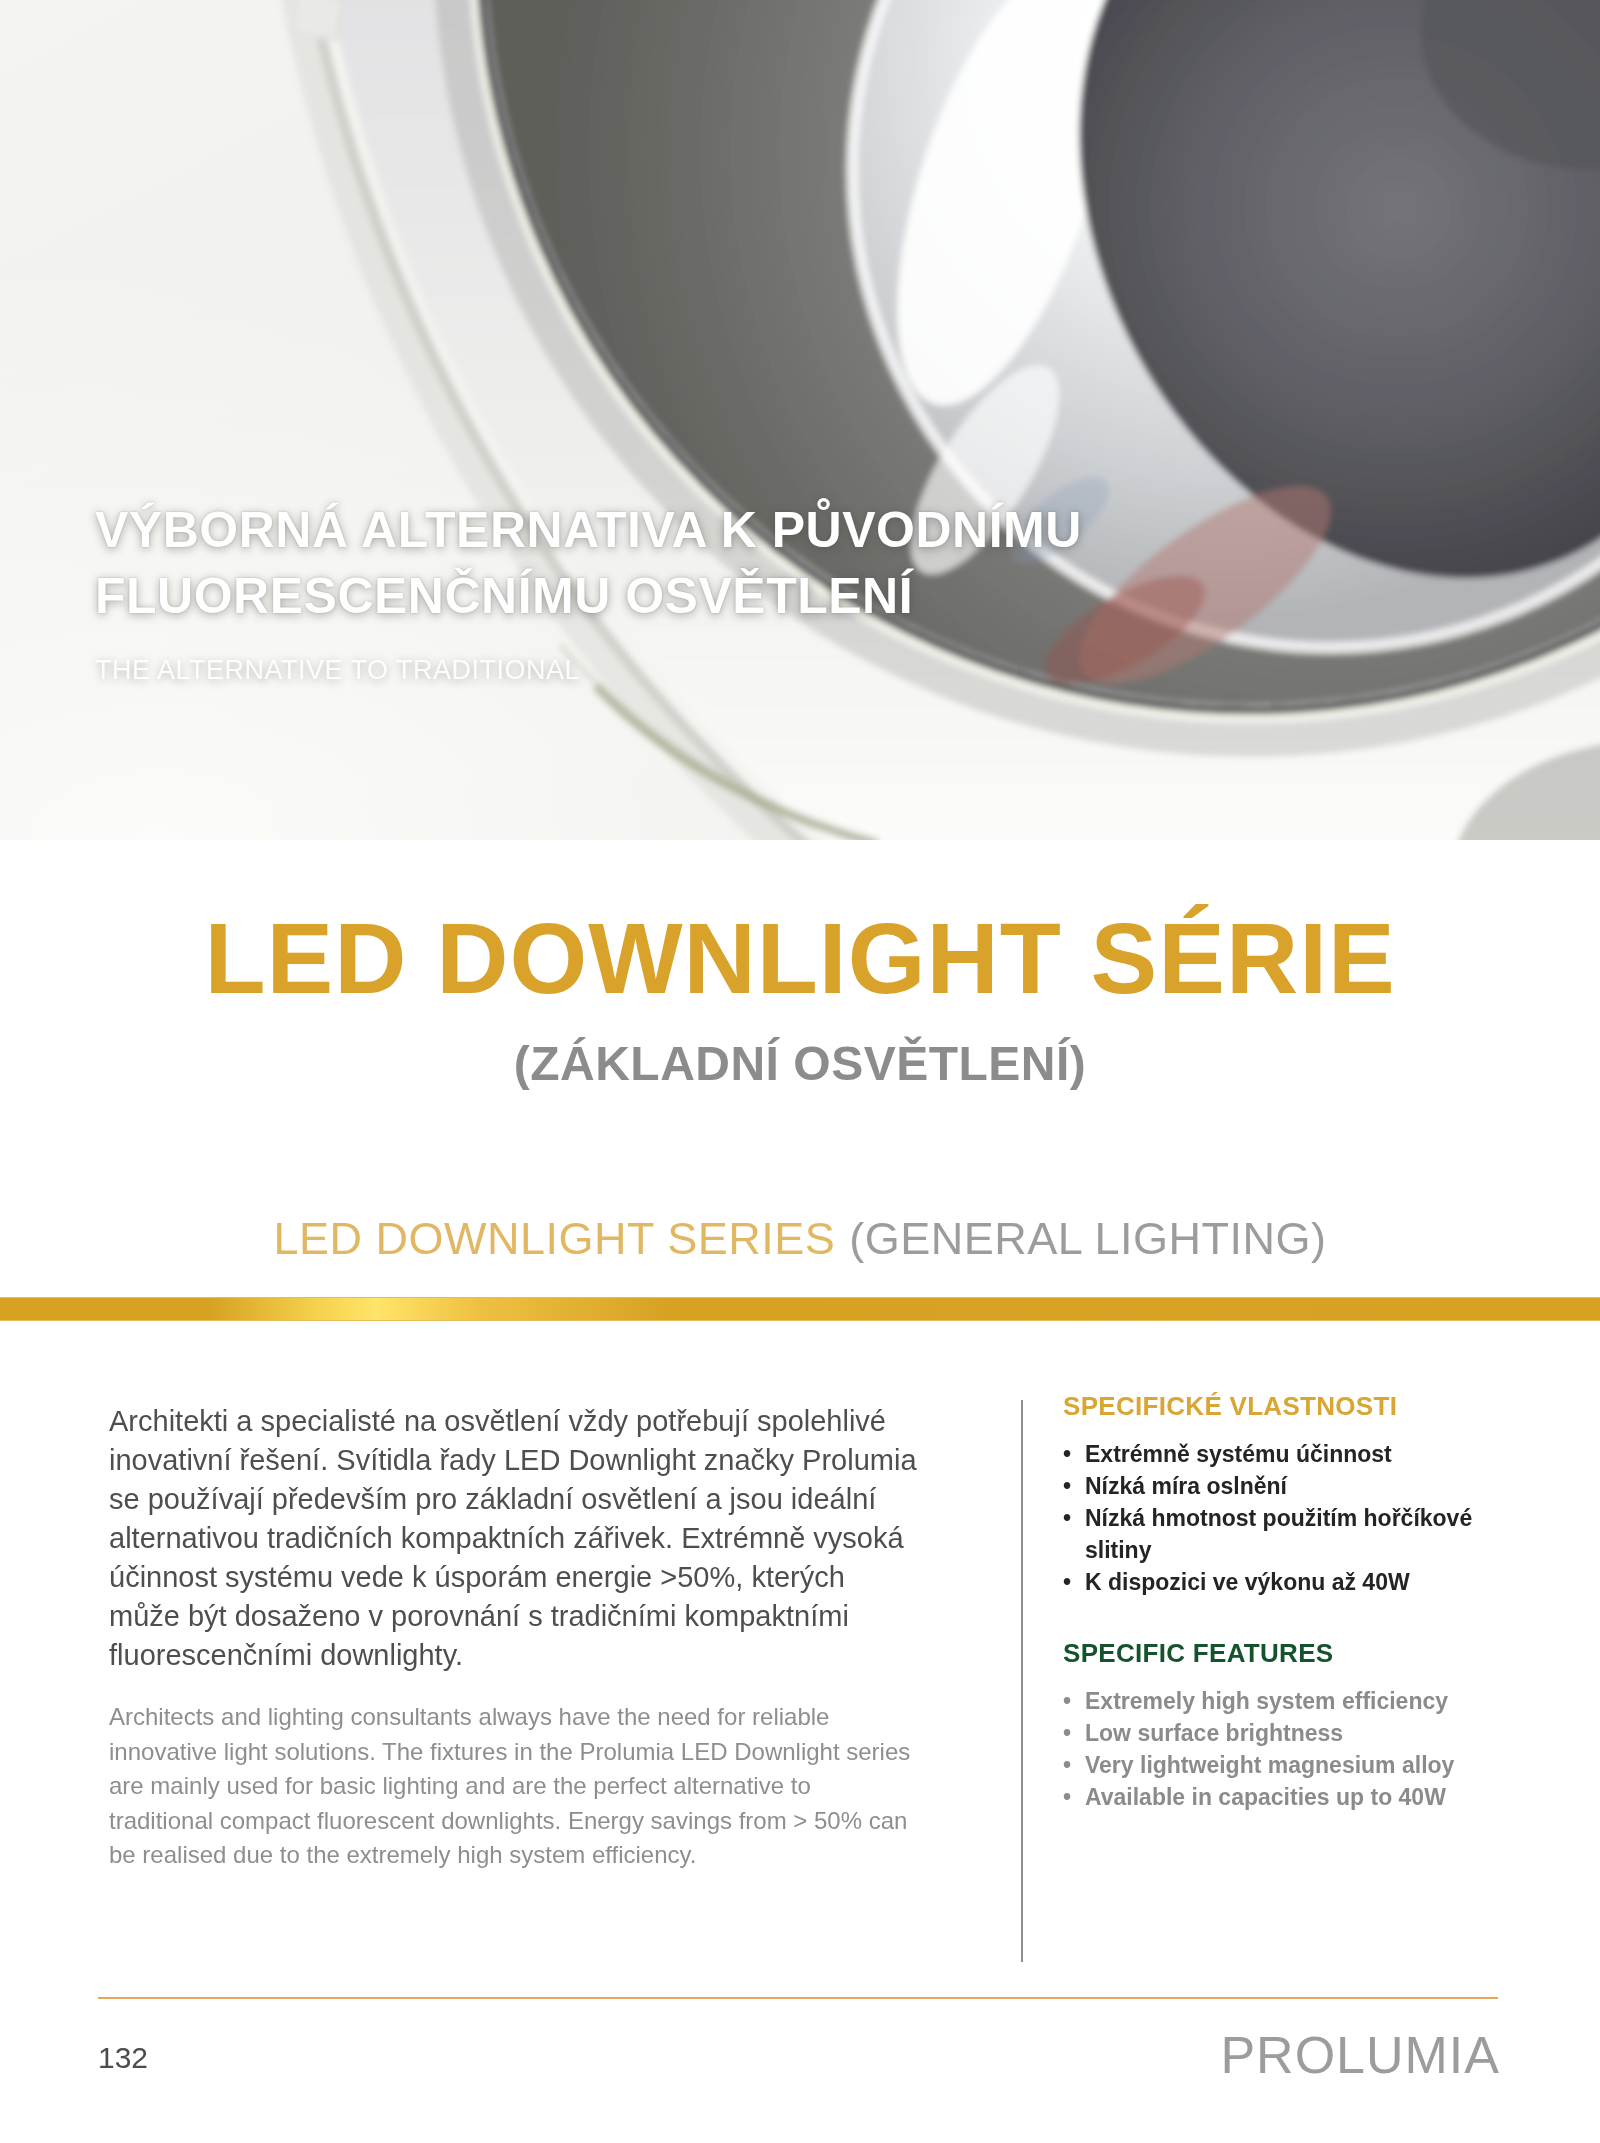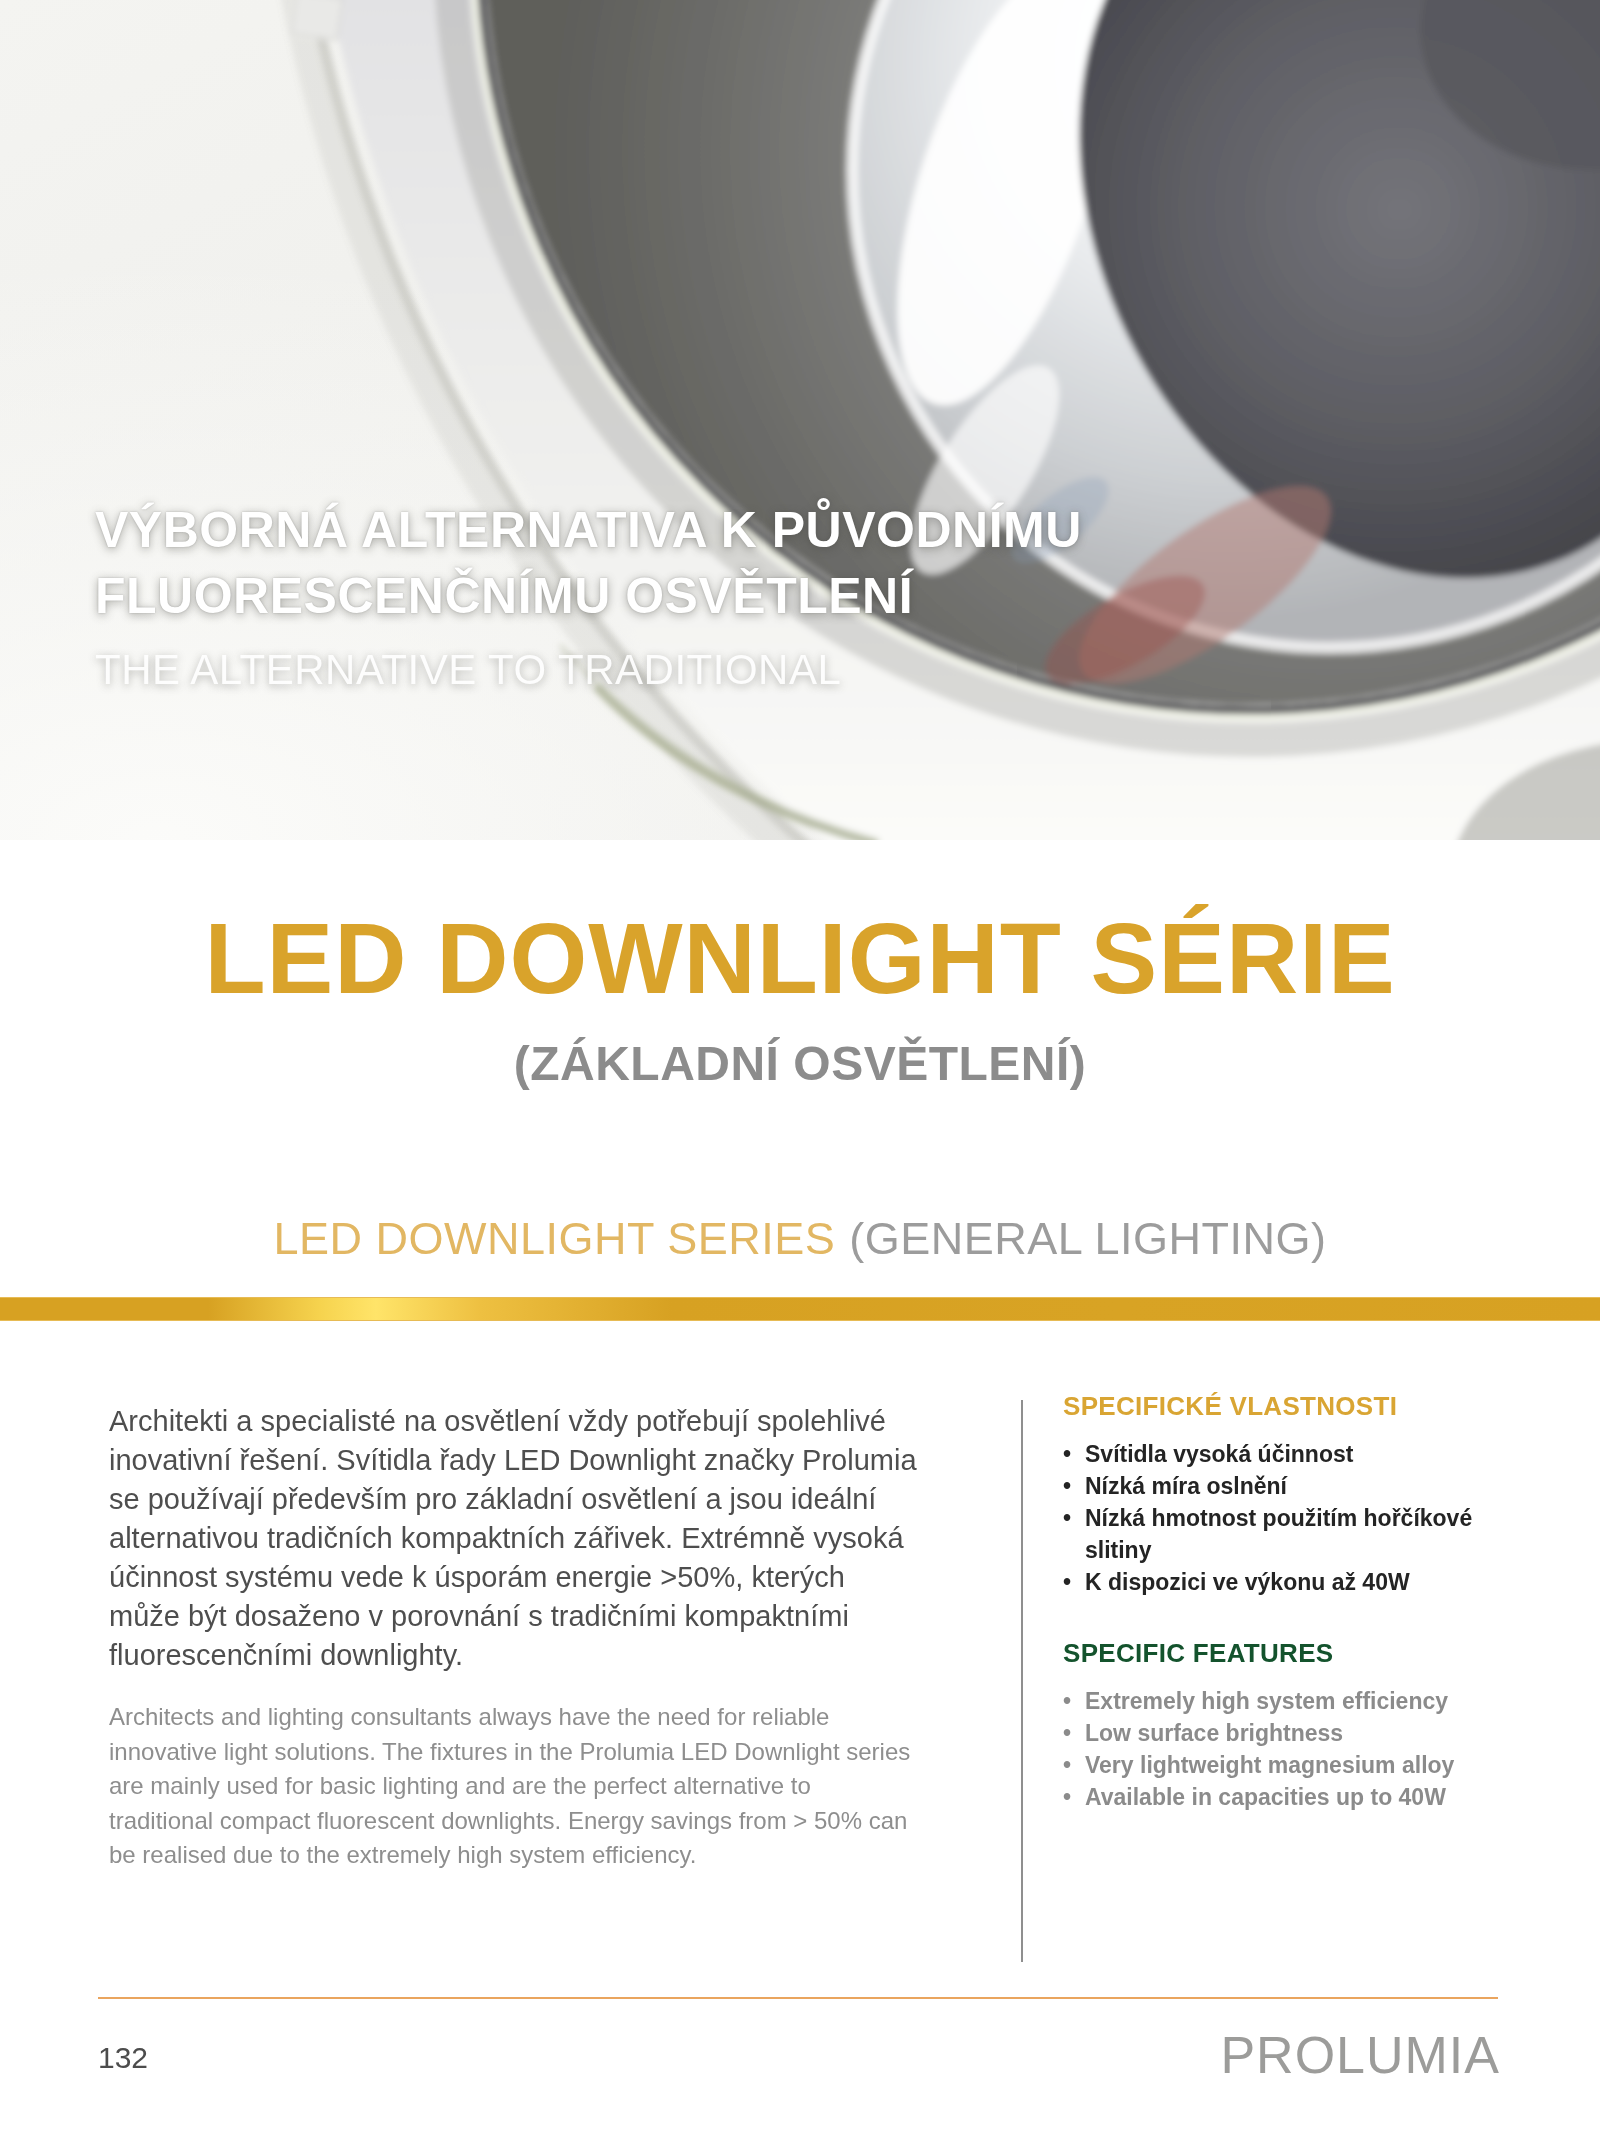--- a/index.html
+++ b/index.html
@@ -9,21 +9,21 @@
   
   .hero{position:absolute;left:0;top:0;width:1600px;height:840px;overflow:hidden;background:#efefec;}
   .hero svg{position:absolute;left:0;top:0;display:block;}
   .hero-text{position:absolute;left:95px;top:497px;z-index:5;}
   .hero-title{
     margin:0;font-size:50px;line-height:66px;font-weight:700;color:#ffffff;
     letter-spacing:.5px;white-space:pre-line;
     text-shadow:0 2px 10px rgba(70,70,65,.45), 0 0 2px rgba(90,90,85,.35);
   }
   .hero-sub{
-    font-size:42px;line-height:50px;font-weight:400;color:rgba(255,255,255,.93);
+    font-size:27px;line-height:50px;font-weight:400;color:rgba(255,255,255,.93);
     letter-spacing:.5px;text-shadow:0 2px 9px rgba(70,70,65,.4);
   }
   .hero-sub.l1{margin-top:16px;}
   .hero-sub.l2{margin-top:18px;}
 
   
   .main-title{position:absolute;left:0;top:903px;width:1600px;text-align:center;margin:0;
     font-size:100px;line-height:110px;font-weight:700;letter-spacing:1px;color:#d9a32b;}
   .sub-title{position:absolute;left:0;top:1033px;width:1600px;text-align:center;margin:0;
     font-size:48px;line-height:62px;font-weight:700;color:#8c8c8c;letter-spacing:.5px;}
@@ -175,21 +175,21 @@
 be realised due to the extremely high system efficiency.</p>
   </div>
 
   <div class="col-divider"></div>
 
   <div class="col-right">
     <h4 class="feat-heading cz">SPECIFICKÉ VLASTNOSTI</h4>
     <ul class="feat-list cz">
       <li>
           <span class="dot">•</span>
-          <span class="txt">Svítidla vysoká účinnost</span>
+          <span class="txt">Extrémně systému účinnost</span>
         </li>
       <li>
           <span class="dot">•</span>
           <span class="txt">Nízká míra oslnění</span>
         </li>
       <li>
           <span class="dot">•</span>
           <span class="txt">Nízká hmotnost použitím hořčíkové
 slitiny</span>
         </li>

